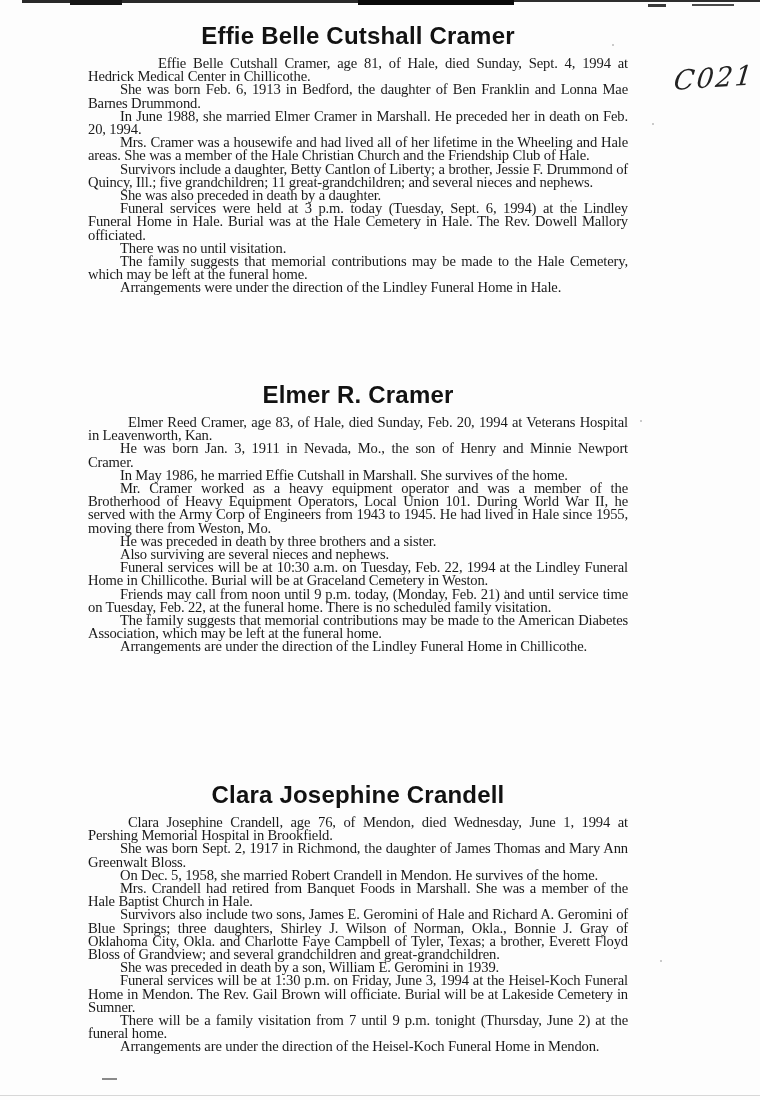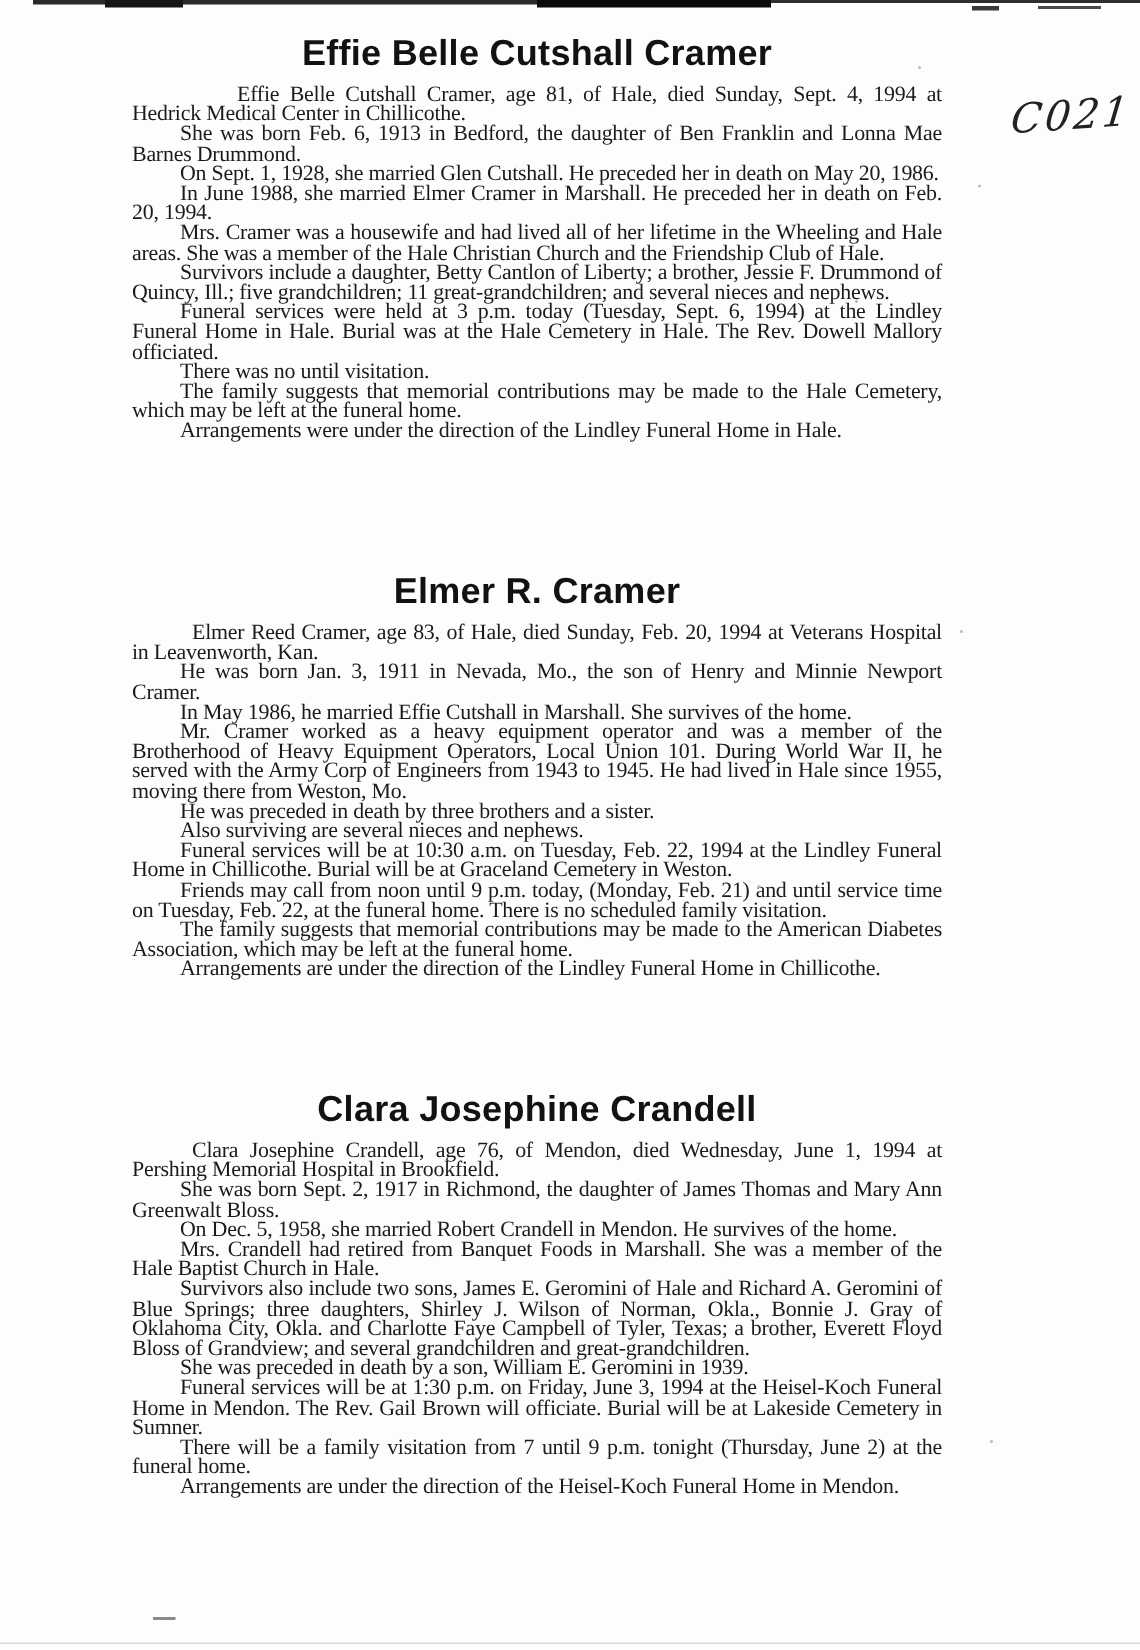--- a/index.html
+++ b/index.html
@@ -17,21 +17,21 @@
   }
 
   
   .obit {
     position: absolute;
     left: 88px;
     width: 540px;
   }
   .obit--1 { top: 22px; }
   .obit--2 { top: 381px; }
-  .obit--3 { top: 726px; }
+  .obit--3 { top: 781px; }
 
   .obit-title {
     margin: 0 0 7px 0;
     text-align: center;
     font-family: "Liberation Sans", sans-serif;
     font-weight: 700;
     font-size: 24px;
     letter-spacing: 0.2px;
     color: #121212;
   }
@@ -98,24 +98,24 @@
   <div class="artifact art-d"></div>
   <div class="artifact art-e"></div>
   <div class="artifact art-f"></div>
 
   <div class="archive-code">C021</div>
 
   <section class="obit obit--1">
     <h1 class="obit-title">Effie Belle Cutshall Cramer</h1>
     <p class="lead-deep">Effie Belle Cutshall Cramer, age 81, of Hale, died Sunday, Sept. 4, 1994 at Hedrick Medical Center in Chillicothe.</p>
     <p>She was born Feb. 6, 1913 in Bedford, the daughter of Ben Franklin and Lonna Mae Barnes Drummond.</p>
-    <p>On Sept. 1, 1928, she married Glen Cutshall. He preceded her in death on May 20, 1986.</p>
     <p>In June 1988, she married Elmer Cramer in Marshall. He preceded her in death on Feb. 20, 1994.</p>
     <p>Mrs. Cramer was a housewife and had lived all of her lifetime in the Wheeling and Hale areas. She was a member of the Hale Christian Church and the Friendship Club of Hale.</p>
     <p>Survivors include a daughter, Betty Cantlon of Liberty; a brother, Jessie F. Drummond of Quincy, Ill.; five grandchildren; 11 great-grandchildren; and several nieces and nephews.</p>
+    <p>She was also preceded in death by a daughter.</p>
     <p>Funeral services were held at 3 p.m. today (Tuesday, Sept. 6, 1994) at the Lindley Funeral Home in Hale. Burial was at the Hale Cemetery in Hale. The Rev. Dowell Mallory officiated.</p>
     <p>There was no until visitation.</p>
     <p>The family suggests that memorial contributions may be made to the Hale Cemetery, which may be left at the funeral home.</p>
     <p>Arrangements were under the direction of the Lindley Funeral Home in Hale.</p>
   </section>
 
   <section class="obit obit--2">
     <h1 class="obit-title">Elmer R. Cramer</h1>
     <p class="lead">Elmer Reed Cramer, age 83, of Hale, died Sunday, Feb. 20, 1994 at Veterans Hospital in Leavenworth, Kan.</p>
     <p>He was born Jan. 3, 1911 in Nevada, Mo., the son of Henry and Minnie Newport Cramer.</p>

